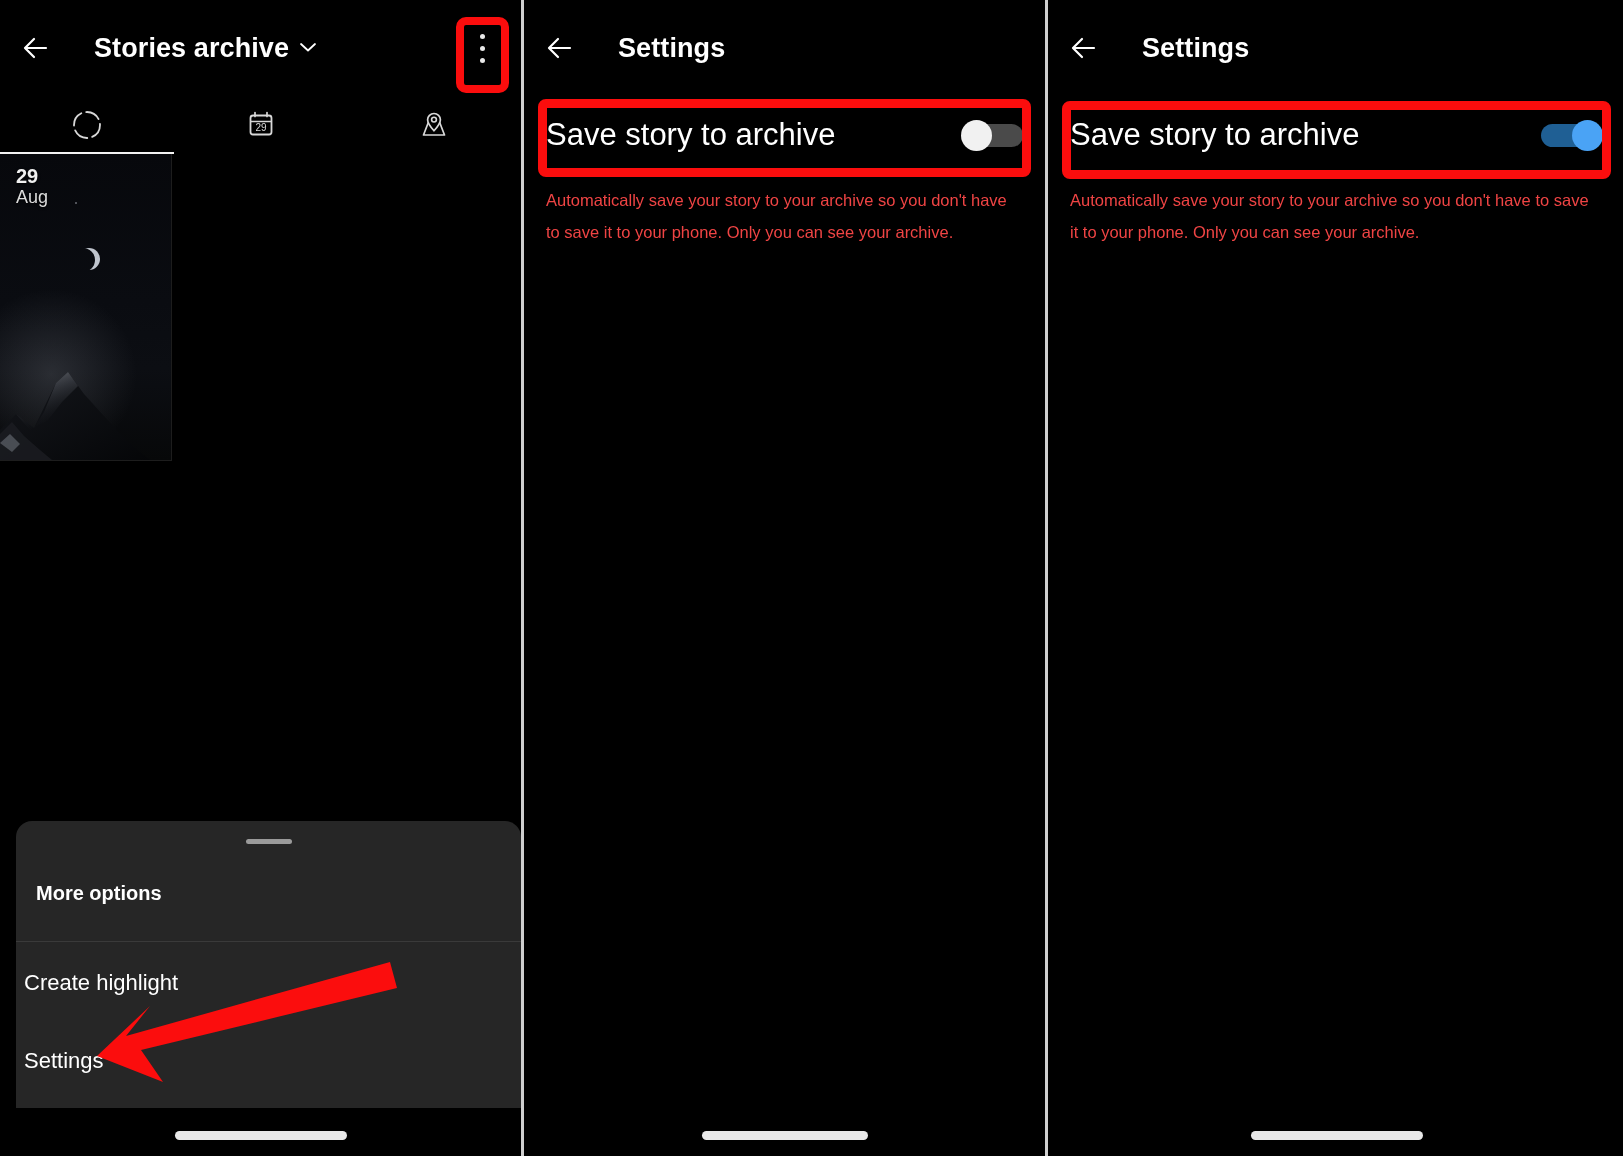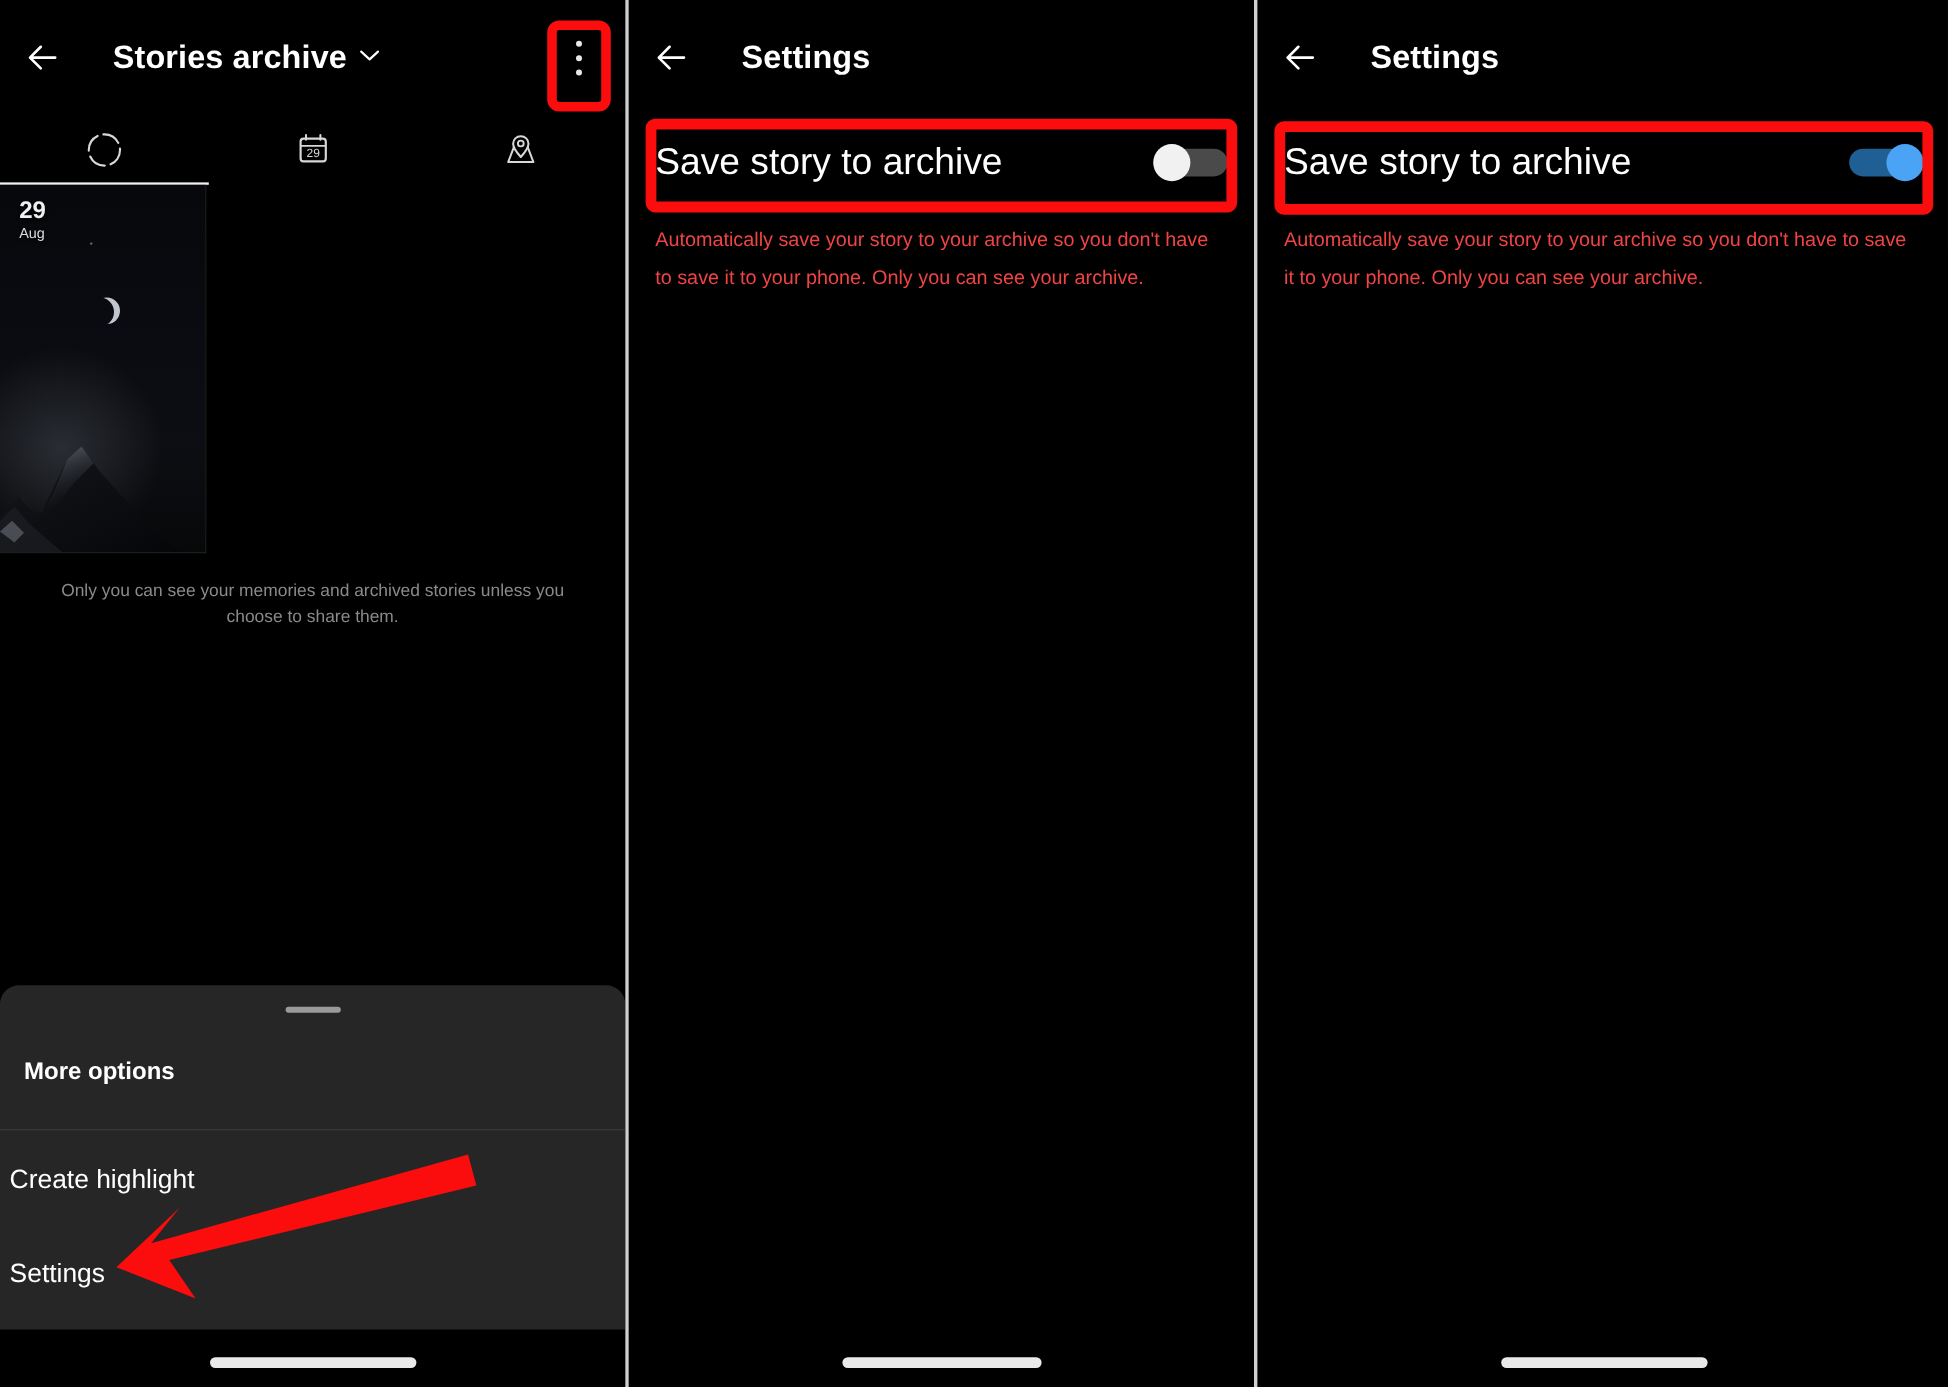--- a/index.html
+++ b/index.html
@@ -112,21 +112,21 @@
   }
   .story-date {
     position: absolute;
     left: 16px; top: 12px;
     color: #f0f0f0;
     line-height: 1.05;
     z-index: 3;
     text-shadow: 0 1px 3px rgba(0,0,0,.8);
   }
   .story-day { font-size: 20px; font-weight: bold; display: block; }
-  .story-mon { font-size: 12px; display: block; margin-top: 1px; color: #dcdcdc; }
+  .story-mon { font-size: 18px; display: block; margin-top: 1px; color: #dcdcdc; }
   .moon {
     position: absolute;
     left: 78px; top: 94px;
     width: 22px; height: 22px;
     border-radius: 50%;
     background: transparent;
     box-shadow: inset -6px 1px 0 -1px rgba(225,230,240,.85);
     z-index: 2;
   }
   .speck {
@@ -142,21 +142,21 @@
     color: #8a8a8a;
     font-size: 14.5px;
     text-align: center;
     line-height: 1.45;
     padding: 22px 38px 0 38px;
   }
 
   
   .sheet {
     position: absolute;
-    left: 0; right: 0; bottom: 48px;
+    left: 16px; right: 0; bottom: 48px;
     background: #262626;
     border-top-left-radius: 16px;
     border-top-right-radius: 16px;
     z-index: 20;
   }
   .sheet-handle {
     width: 46px; height: 5px;
     border-radius: 3px;
     background: #9a9a9a;
     margin: 18px auto 0 auto;
@@ -312,21 +312,20 @@
         </svg>
         <span class="speck"></span>
         <span class="moon"></span>
         <div class="story-date">
           <span class="story-day">29</span>
           <span class="story-mon">Aug</span>
         </div>
       </div>
     </div>
 
-    <div class="grid-caption">Only you can see your memories and archived stories unless you choose to share them.</div>
 
     <div class="sheet">
       <div class="sheet-handle"></div>
       <div class="sheet-title">More options</div>
       <div class="sheet-sep"></div>
       <div class="sheet-item">Create highlight</div>
       <div class="sheet-item last">Settings</div>
     </div>
 
     <svg class="arrow-layer" viewBox="0 0 521 1156" aria-hidden="true">

